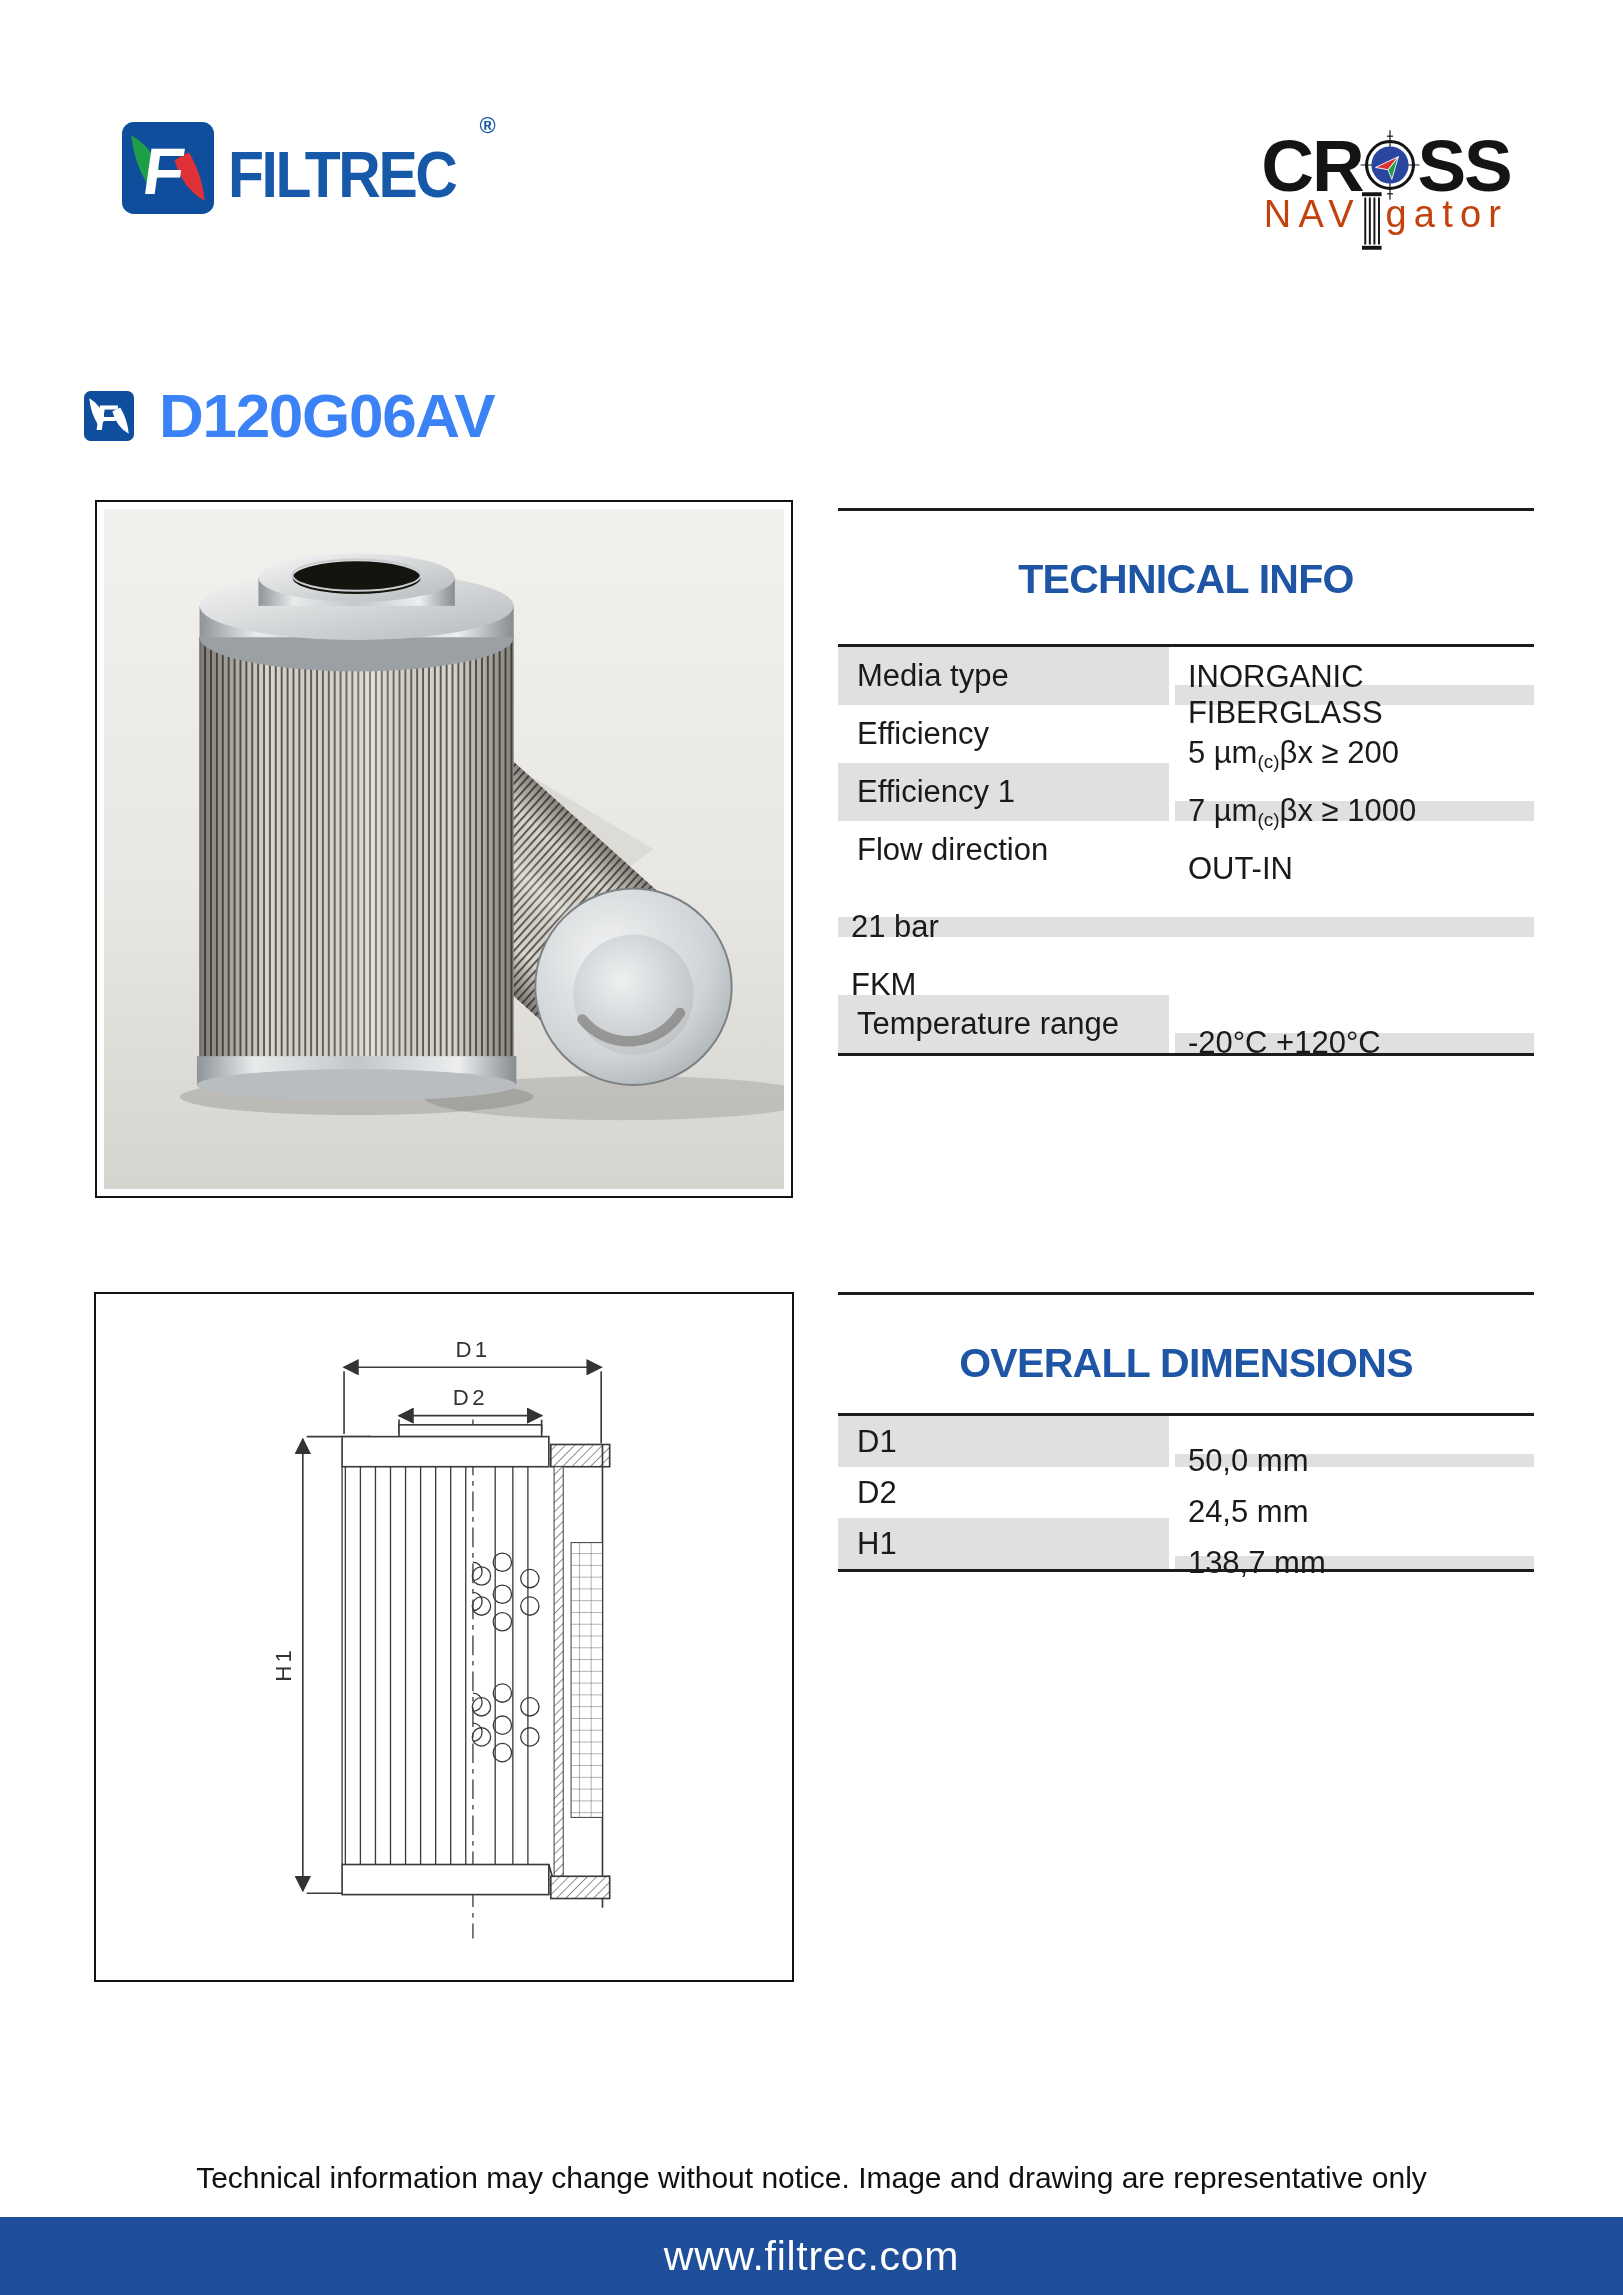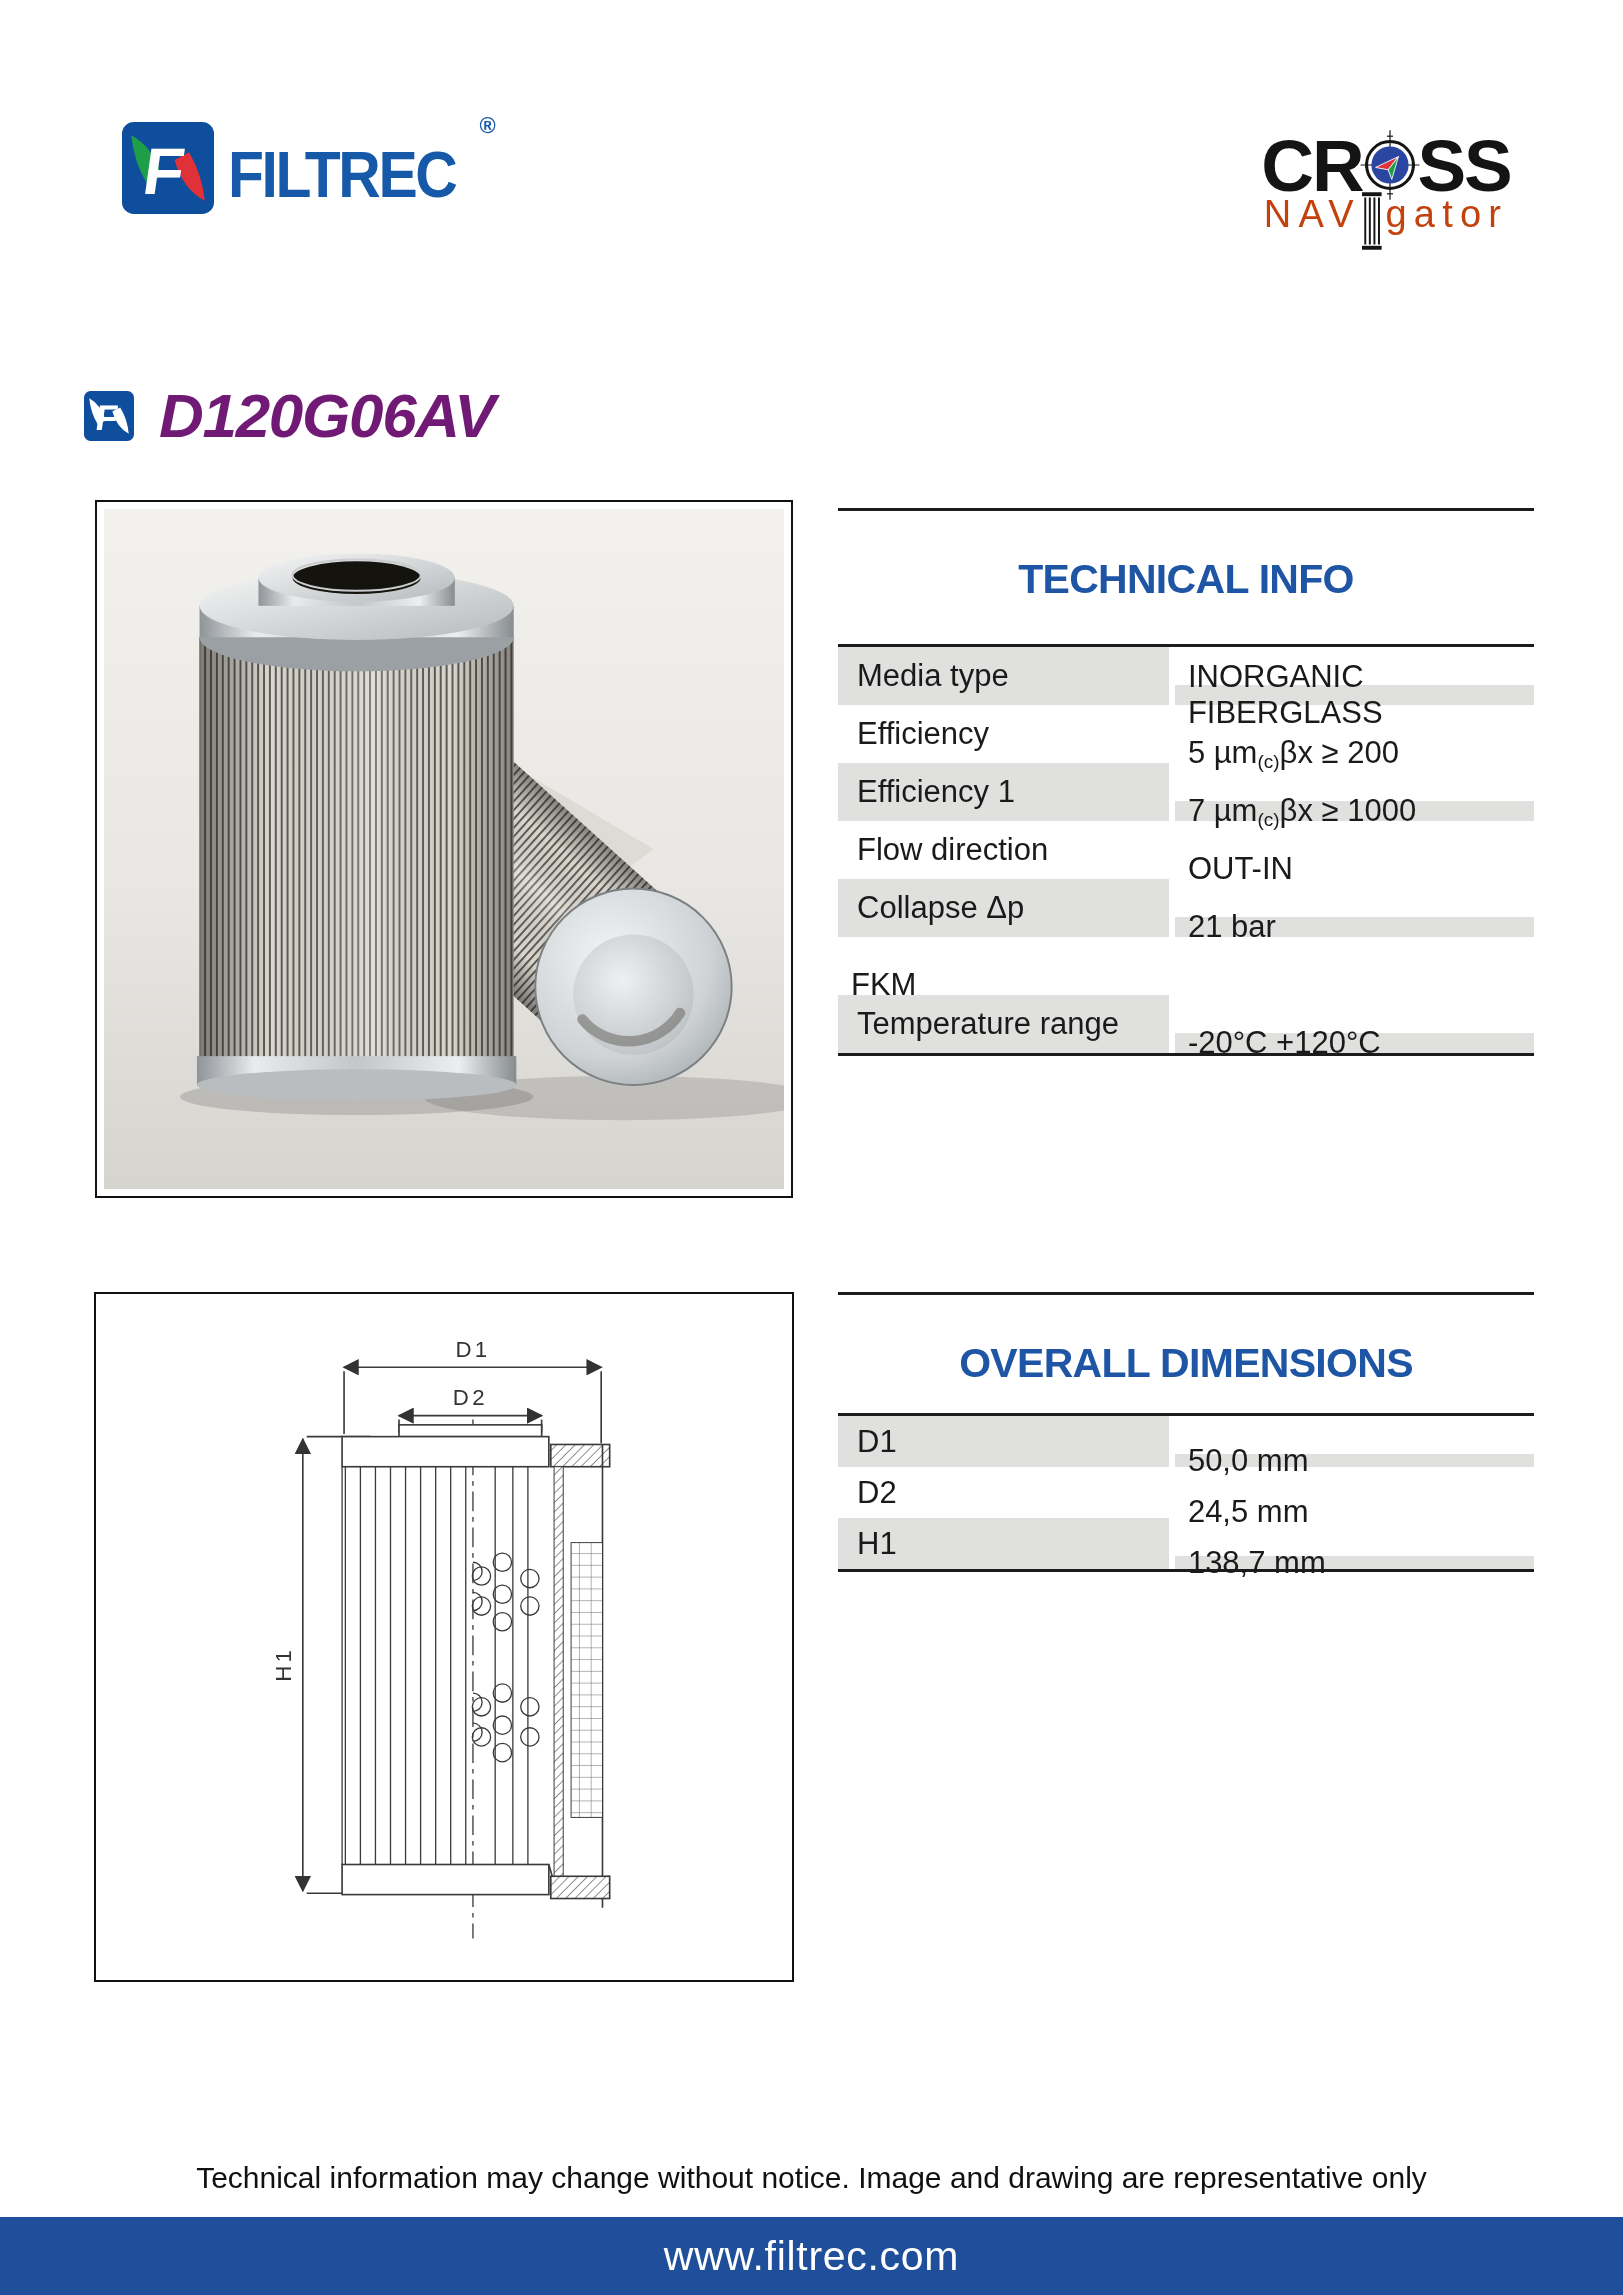--- a/index.html
+++ b/index.html
@@ -16,21 +16,21 @@
   .cross-logo{left:1255px;top:116px;width:262px;}
   .cross-row{display:flex;align-items:center;justify-content:center;
              font-size:73px;font-weight:700;color:#141414;letter-spacing:-2px;line-height:1;}
   .cross-compass{width:60px;height:98px;overflow:visible;margin:0 -2.6px;}
   .nav-row{display:flex;align-items:flex-end;justify-content:center;margin-top:-22px;
            font-size:38px;font-weight:400;color:#c2410c;letter-spacing:7.2px;line-height:1;}
   .nav-col-icon{width:19.6px;height:58px;margin:0 3.9px -17px 1.3px;}
 
   
   .part-title{left:84px;top:380px;display:flex;align-items:center;gap:25px;}
-  .part-code{font-size:62px;font-weight:700;color:#701a75;letter-spacing:-1.3px;font-style:italic;}
+  .part-code{font-size:62px;font-weight:700;color:#3b82f6;letter-spacing:-1.3px;}
 
   
   .photo-box{left:95px;top:500px;width:698px;height:698px;border:2.6px solid #111;
              background:#fff;box-sizing:border-box;padding:6.5px;}
   .drawing-box{left:94px;top:1292px;width:700px;height:690px;border:2.6px solid #111;
              background:#fff;box-sizing:border-box;}
 
   
   .section-line{left:838px;width:696px;height:3.3px;background:#1c1c1c;}
   .section-title{left:838px;width:696px;text-align:center;font-size:41px;font-weight:700;
@@ -224,21 +224,20 @@
     </div>
     <div class="data-row">
       <div class="cell-label">Flow direction</div>
       <div class="cell-value">
           <span>OUT-IN</span>
           <sub></sub>
           <span></span>
         </div>
     </div>
     <div class="data-row row-gray">
-      <div class="cell-label">Collapse Δp</div>
       <div class="cell-value">
           <span>21 bar</span>
           <sub></sub>
           <span></span>
         </div>
     </div>
     <div class="data-row">
       <div class="cell-value">
           <span>FKM</span>
           <sub></sub>

